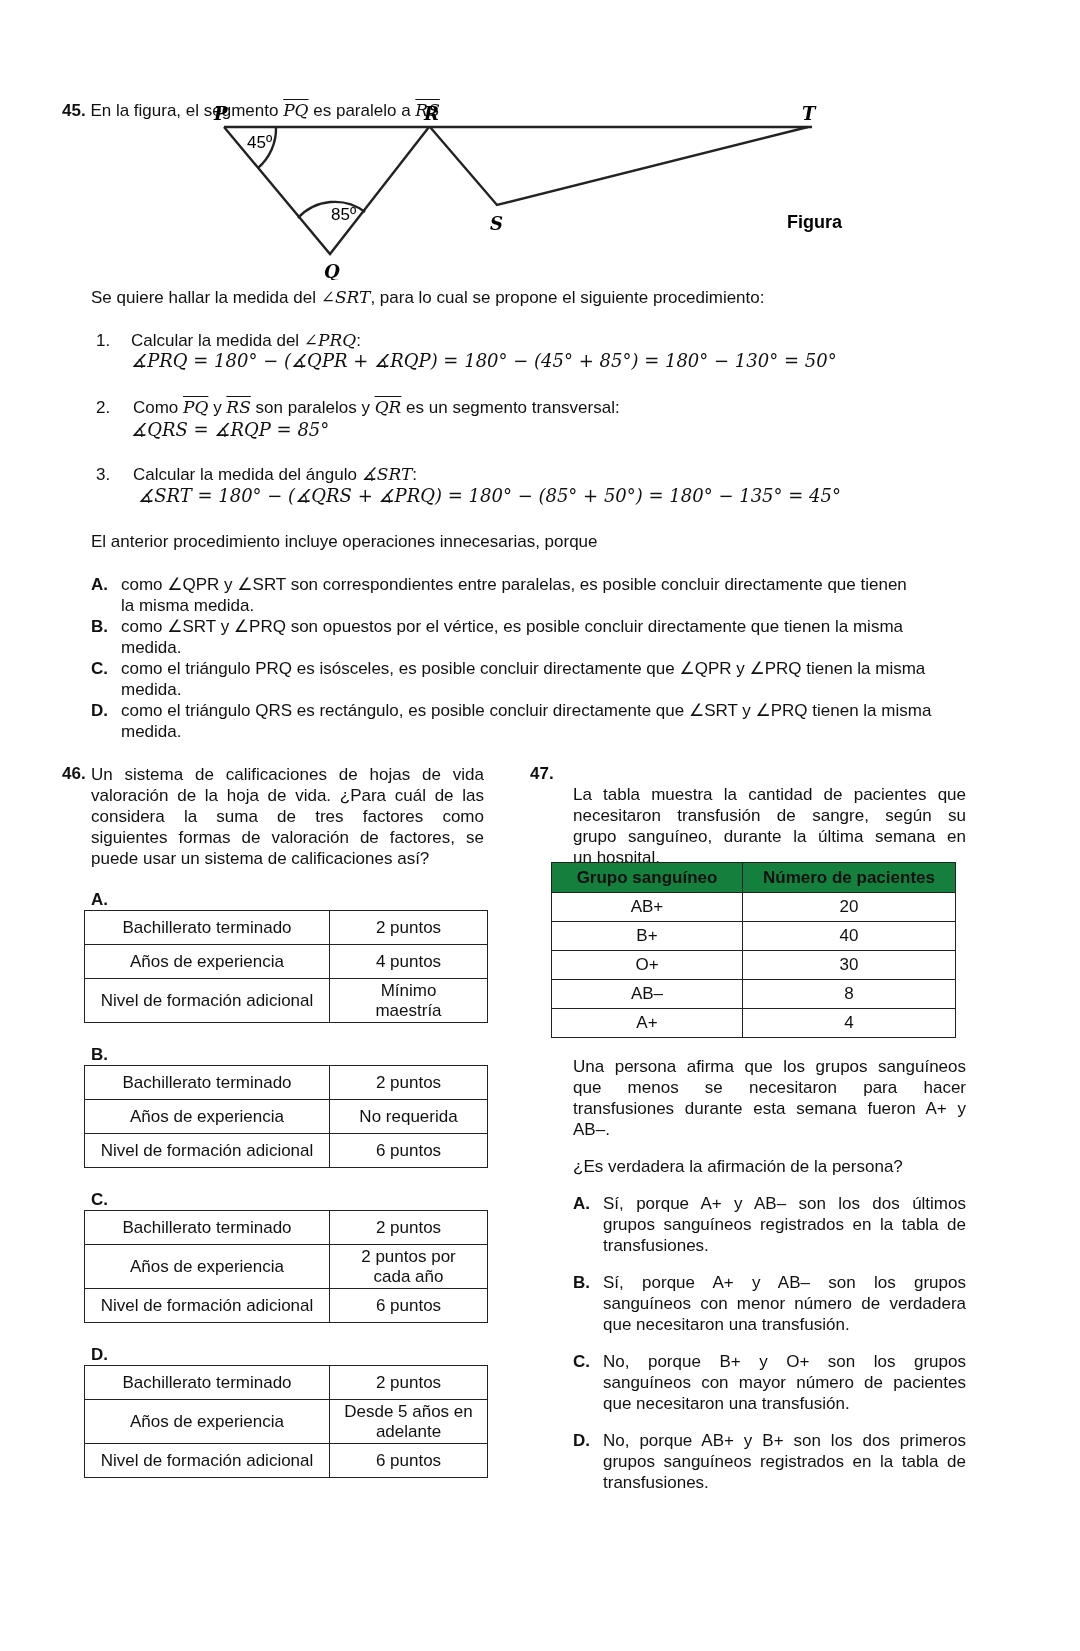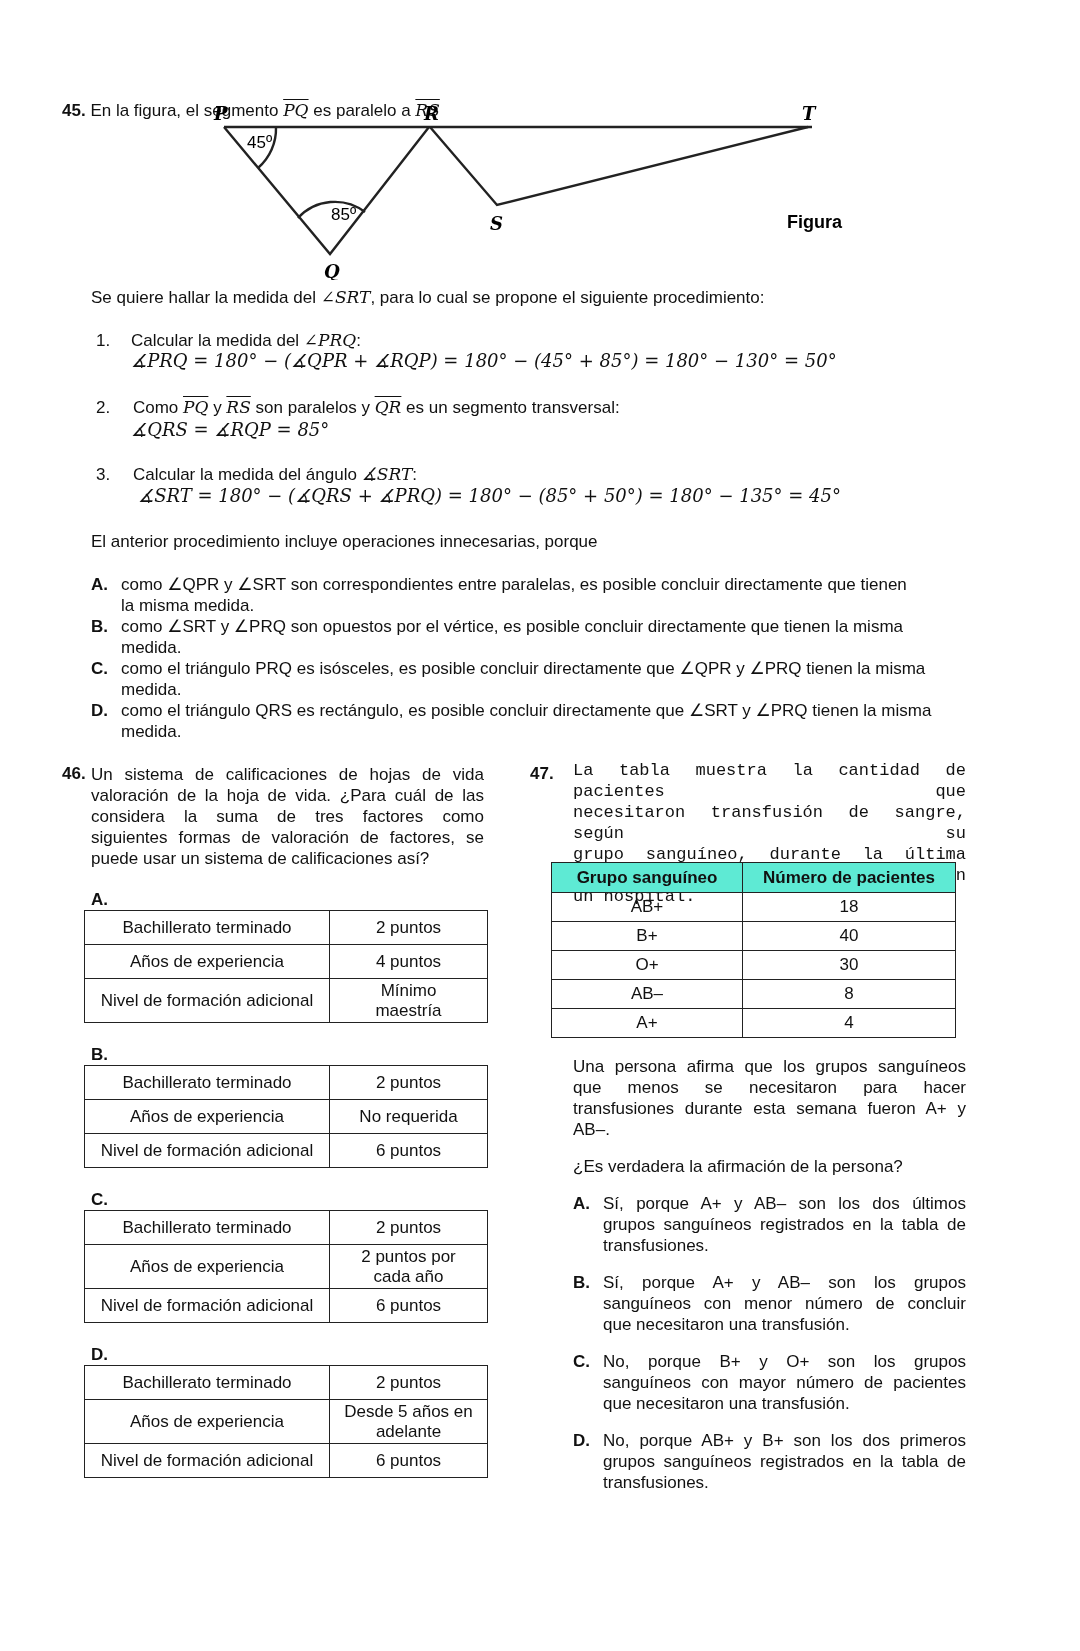--- a/index.html
+++ b/index.html
@@ -167,36 +167,36 @@
         <td style="padding:0 14px">Desde 5 años en adelante</td>
       </tr>
   <tr style="height:34px">
         <td>Nivel de formación adicional</td>
         <td>6 puntos</td>
       </tr>
 </tbody>
   </table>
 
 <div class="abs b" style="left:530px;top:764px;">47.</div>
-<div class="abs" style="left:573px;top:760px;width:393px;line-height:21px;font-family:Liberation Mono, monospace;">
+<div class="abs" style="left:573px;top:784px;width:393px;line-height:21px;">
   <div class="just">La tabla muestra la cantidad de pacientes que</div>
   <div class="just">necesitaron transfusión de sangre, según su</div>
   <div class="just">grupo sanguíneo, durante la última semana en</div>
   <div>un hospital.</div>
 </div>
 
 <table class="t" style="left:551px;top:862px;width:405px;">
   <tbody>
-      <tr style="height:30px;background:#5eead4;margin-left:32px;">
+      <tr style="height:30px;background:#15803d;margin-left:32px;">
     <th style="width:182px;font-weight:bold">Grupo sanguíneo</th>
     <th style="font-weight:bold">Número de pacientes</th>
   </tr>
   <tr style="height:29px">
         <td>AB+</td>
-        <td>18</td>
+        <td>20</td>
       </tr>
   <tr style="height:29px">
         <td>B+</td>
         <td>40</td>
       </tr>
   <tr style="height:29px">
         <td>O+</td>
         <td>30</td>
       </tr>
   <tr style="height:29px">
@@ -222,21 +222,21 @@
 <div class="abs" style="left:573px;top:1193px;width:393px;line-height:21px;">
   <div style="position:relative;padding-left:30px;margin-bottom:16px;">
     <span class="b" style="position:absolute;left:0">A.</span>
     <div class="just">Sí, porque A+ y AB– son los dos últimos</div>
     <div class="just">grupos sanguíneos registrados en la tabla de</div>
     <div>transfusiones.</div>
   </div>
   <div style="position:relative;padding-left:30px;margin-bottom:16px;">
     <span class="b" style="position:absolute;left:0">B.</span>
     <div class="just">Sí, porque A+ y AB– son los grupos</div>
-    <div class="just">sanguíneos con menor número de concluir</div>
+    <div class="just">sanguíneos con menor número de verdadera</div>
     <div>que necesitaron una transfusión.</div>
   </div>
   <div style="position:relative;padding-left:30px;margin-bottom:16px;">
     <span class="b" style="position:absolute;left:0">C.</span>
     <div class="just">No, porque B+ y O+ son los grupos</div>
     <div class="just">sanguíneos con mayor número de pacientes</div>
     <div>que necesitaron una transfusión.</div>
   </div>
   <div style="position:relative;padding-left:30px;">
     <span class="b" style="position:absolute;left:0">D.</span>

